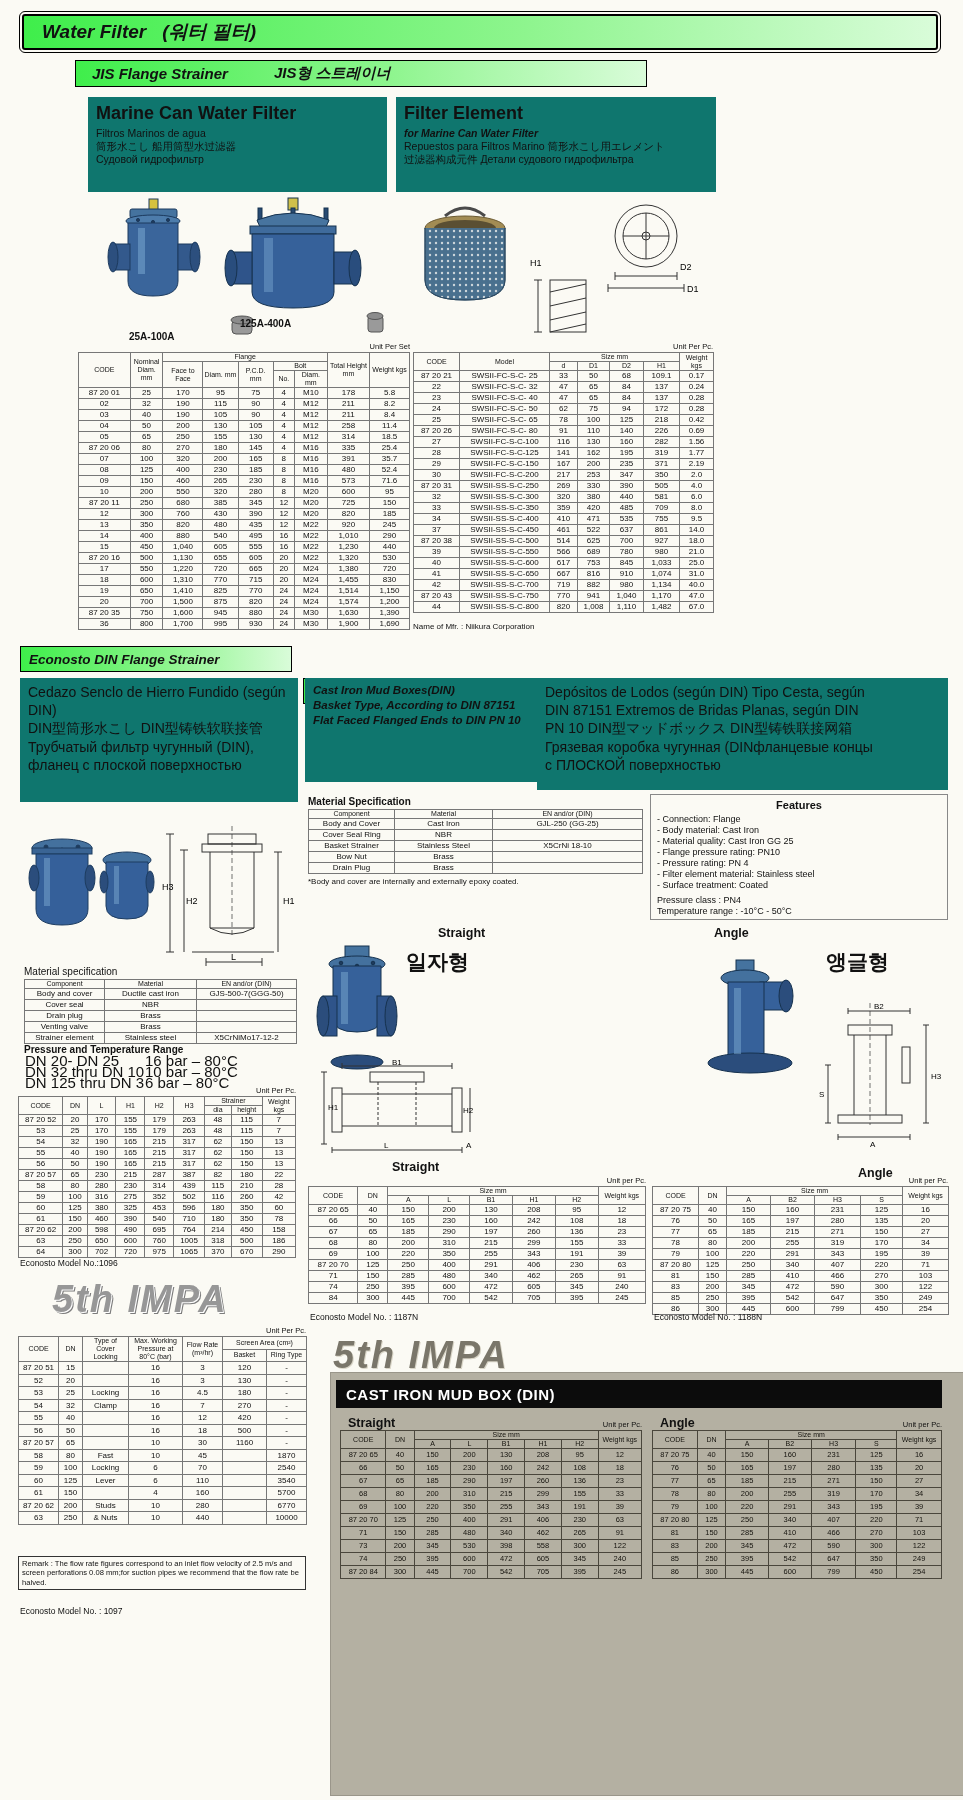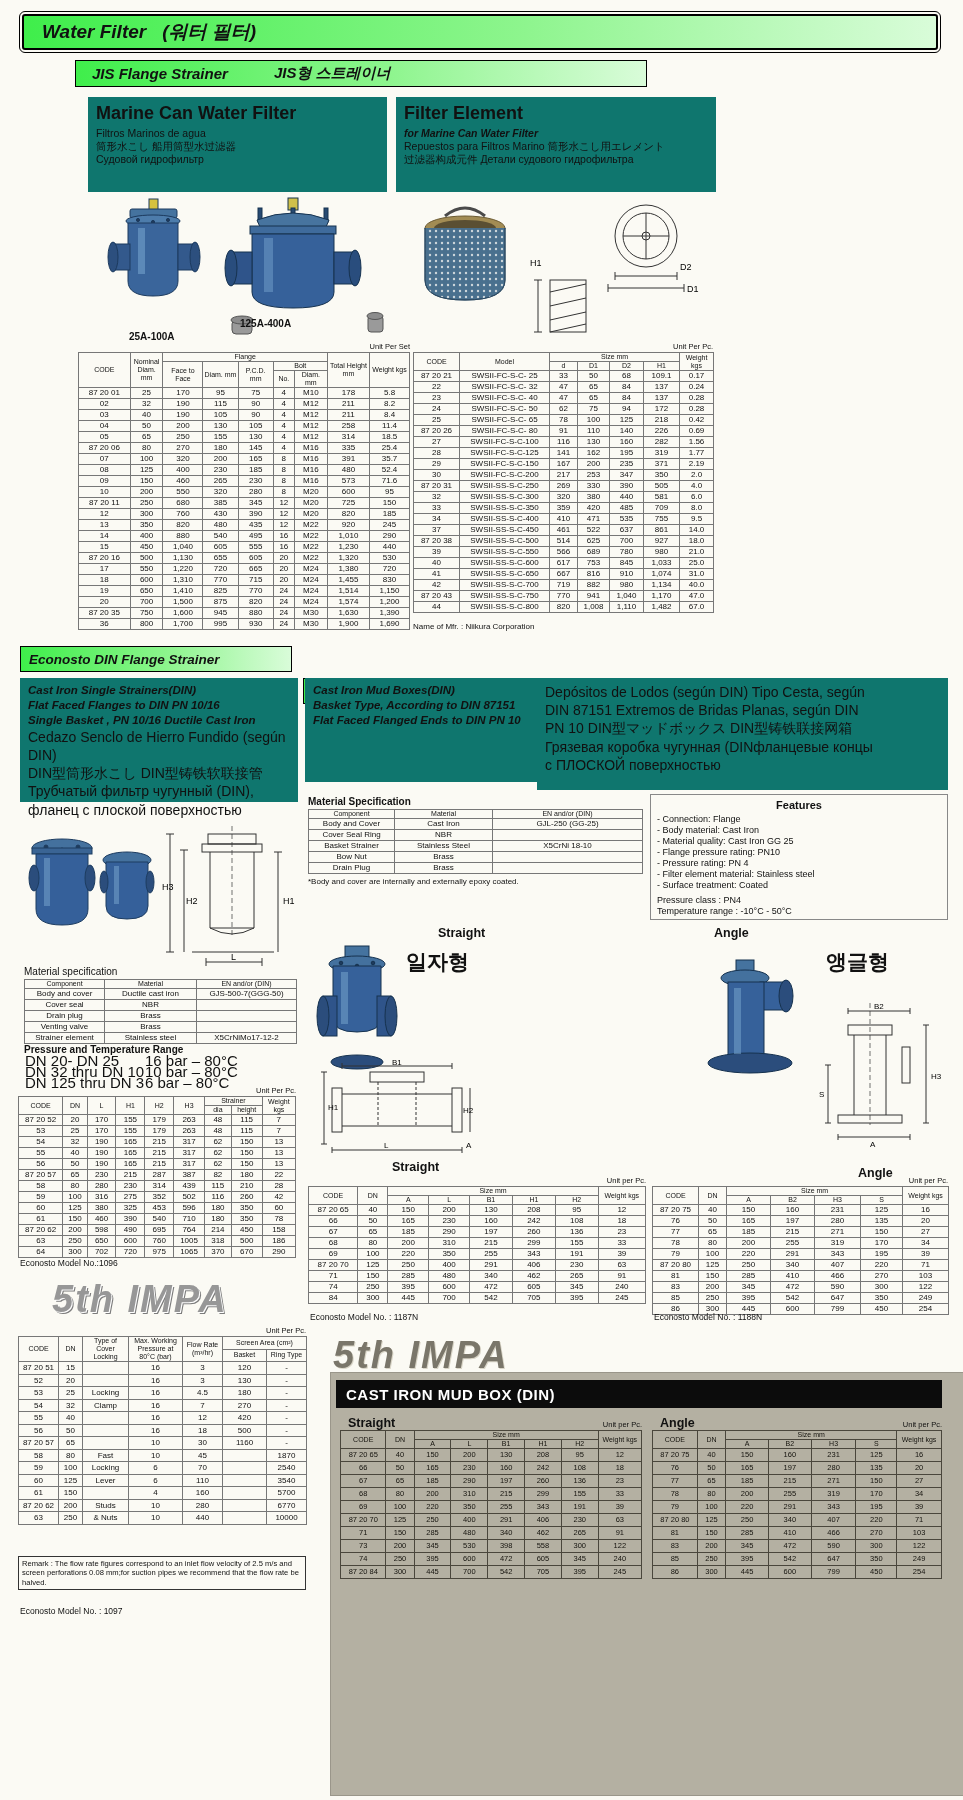--- a/index.html
+++ b/index.html
@@ -673,25 +673,20 @@
   <div class="abs note" style="left:413px;top:622px">Name of Mfr. : Niikura Corporation</div>
 
   <div class="abs bar econbar" style="left:20px;top:646px;width:272px;height:26px">
     <span>Econosto DIN Flange Strainer</span>
   </div>
   <div class="abs bar econbar" style="left:303px;top:678px;width:338px;height:26px">
     <span>Econosto 제품 DIN Mud Box   머드 박스</span>
   </div>
 
   <div class="abs cyan" style="left:20px;top:678px;width:278px;height:124px">
-    <div class="boldlines">
-        <div>Cast Iron Single Strainers(DIN)</div>
-        <div>Flat Faced Flanges to DIN PN 10/16</div>
-        <div>Single Basket , PN 10/16  Ductile Cast Iron</div>
-      </div>
     <div class="plainlines">
         <div>Cedazo Senclo de Hierro Fundido (según DIN)</div>
         <div>DIN型筒形水こし  DIN型铸铁软联接管</div>
         <div>Трубчатый фильтр чугунный (DIN),</div>
         <div>фланец с плоской поверхностью</div>
       </div>
   </div>
 
   <div class="abs cyan" style="left:305px;top:678px;width:232px;height:104px">
     <div class="boldlines">

